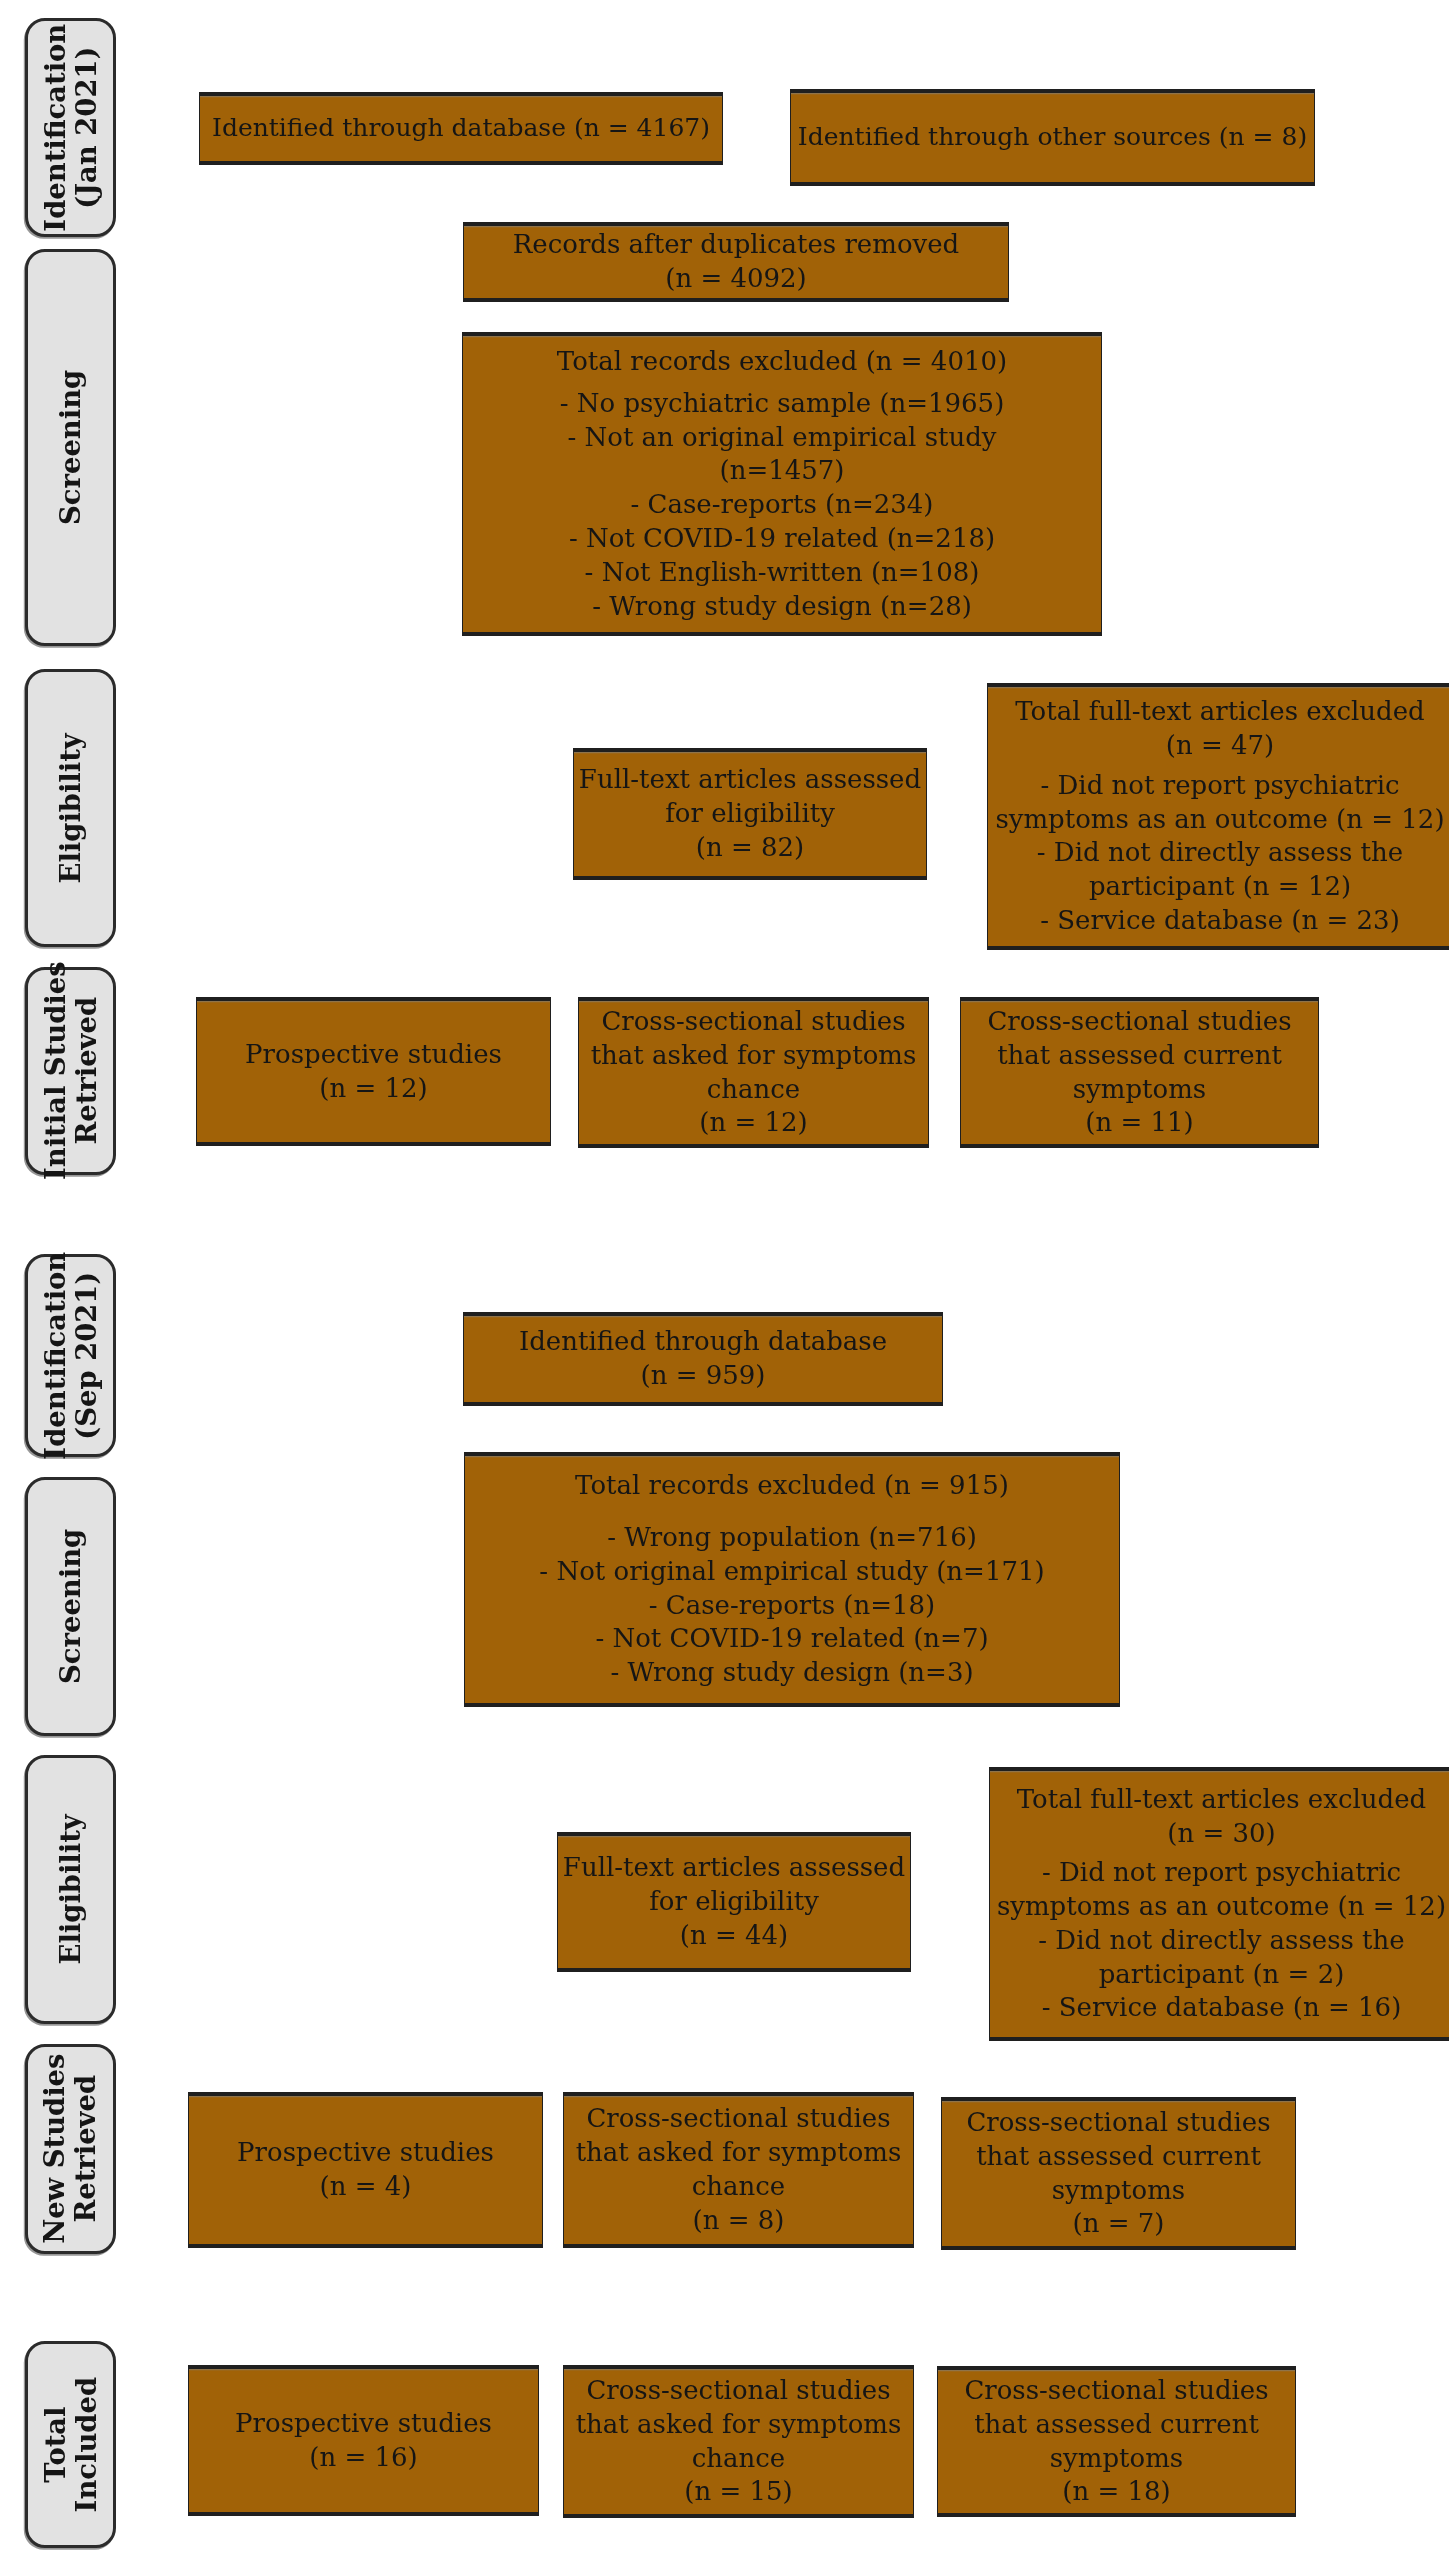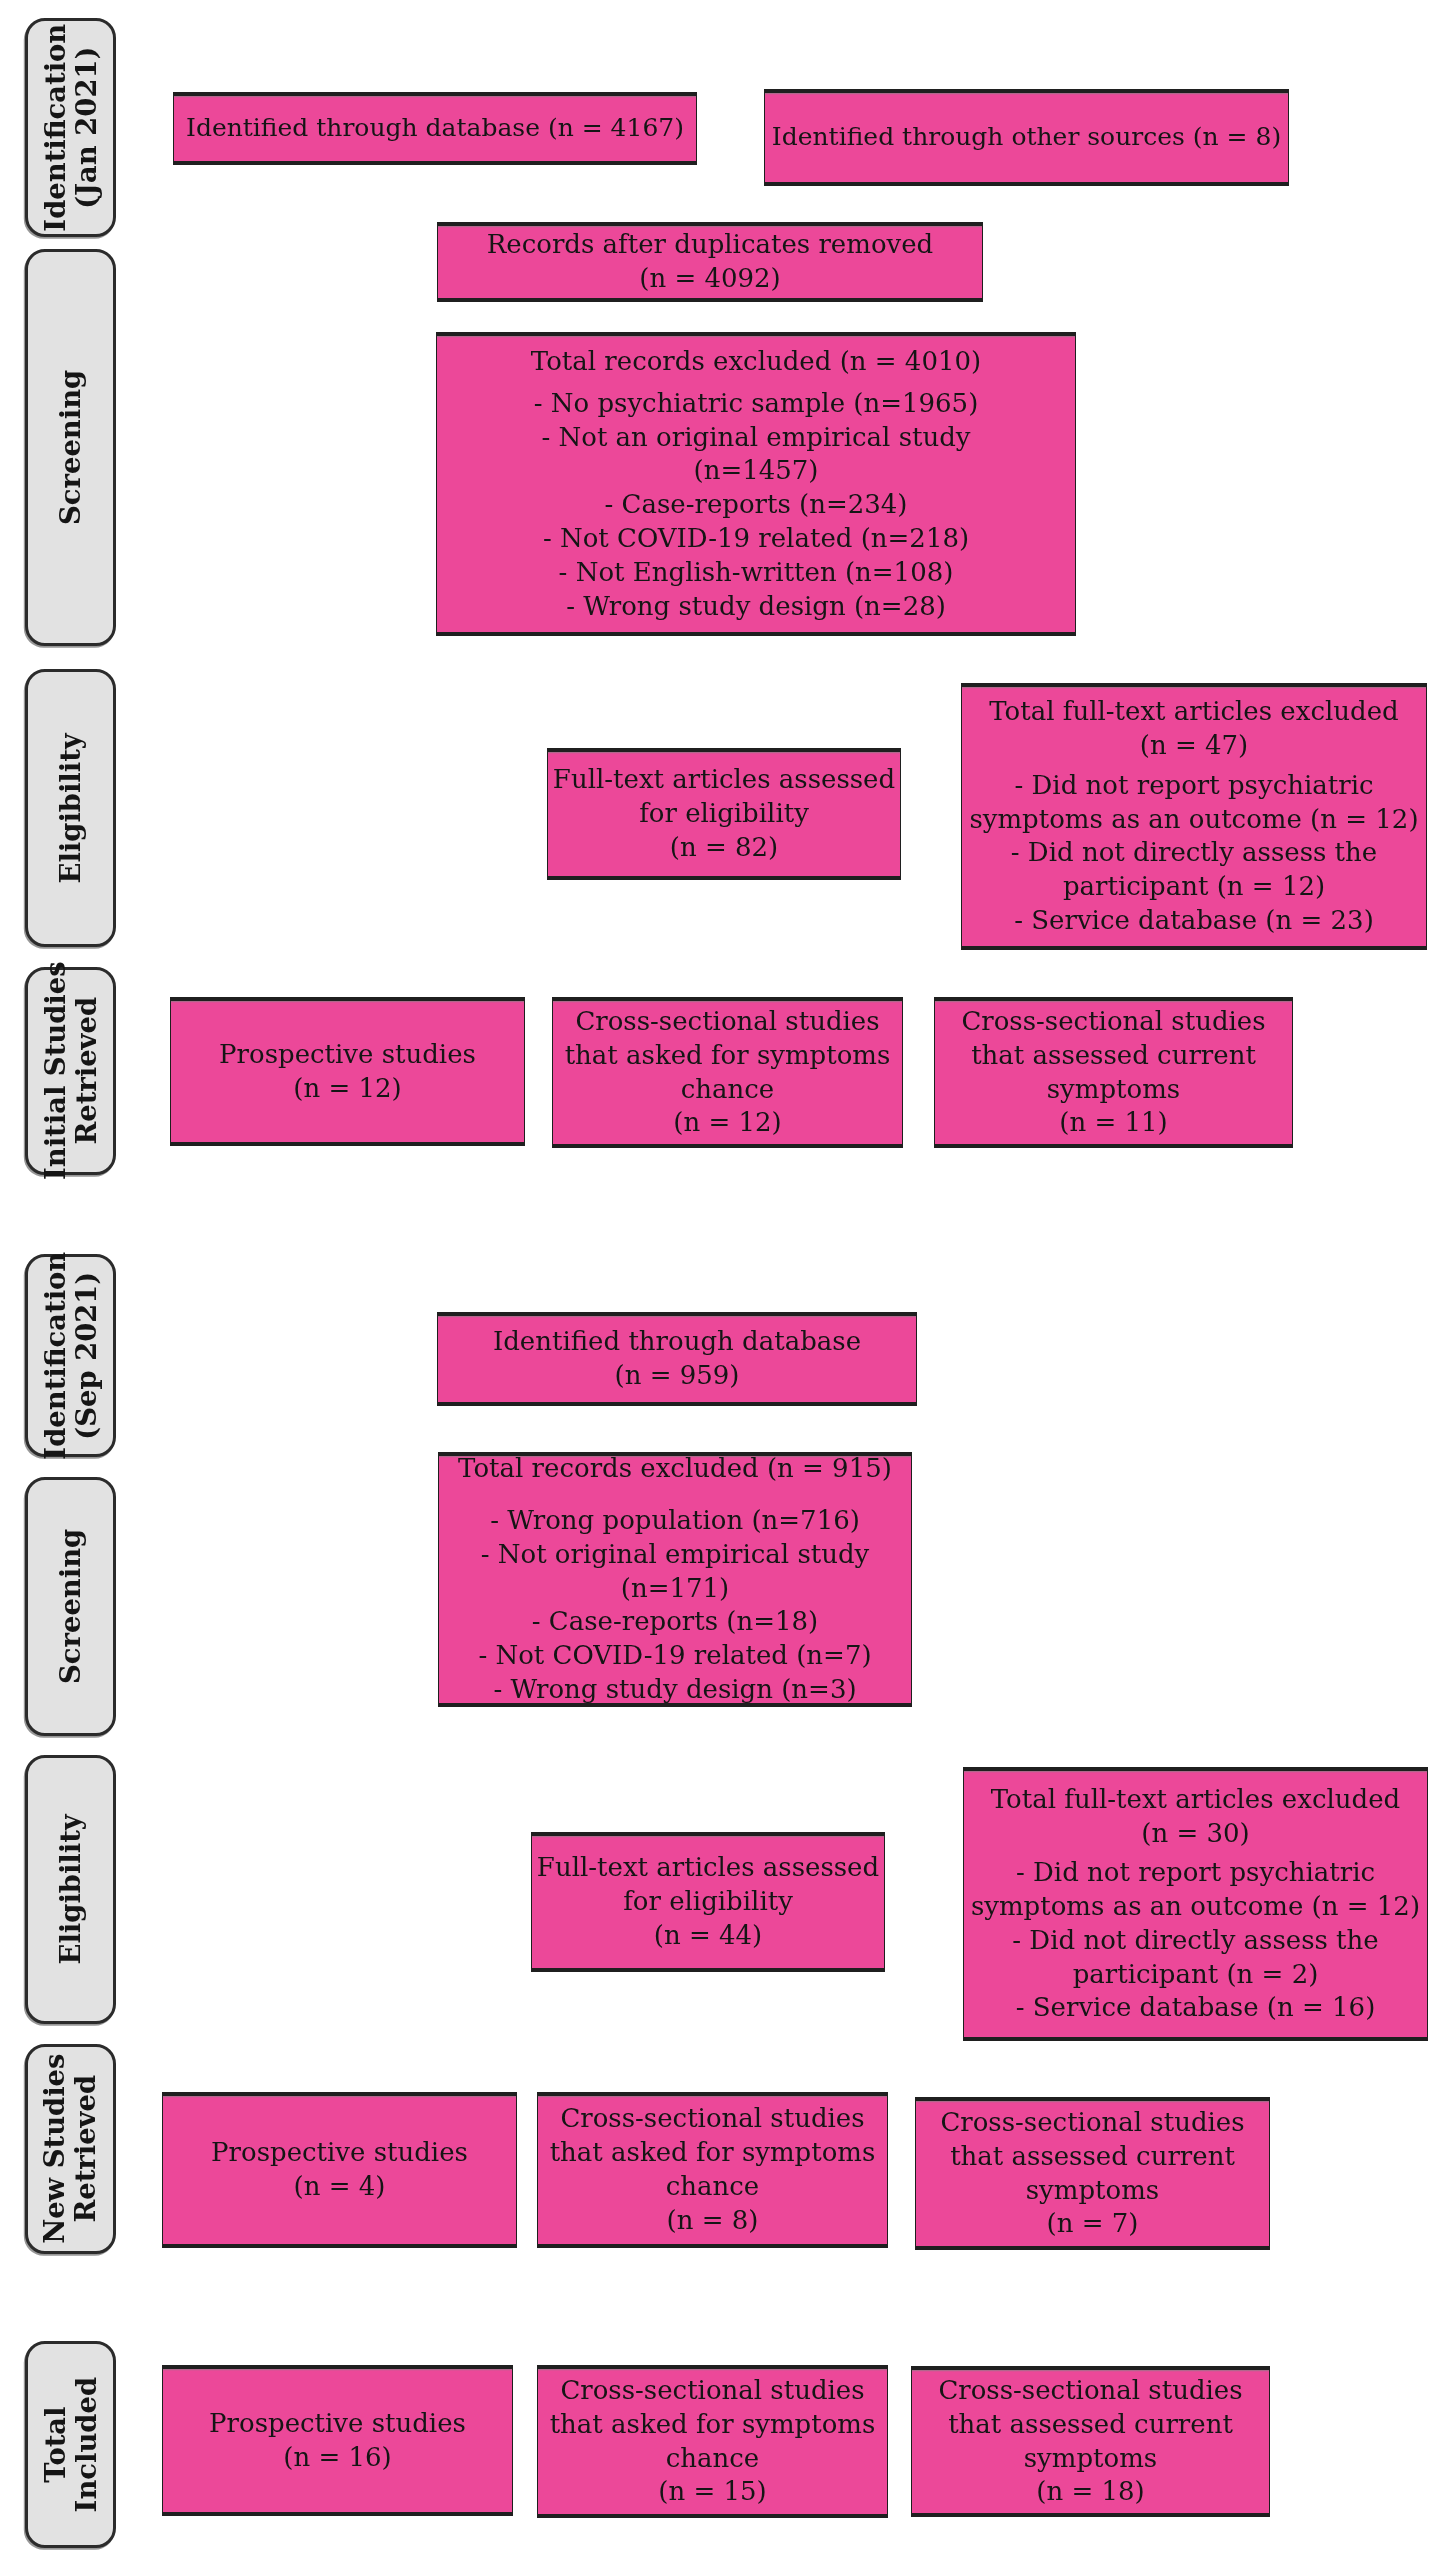--- a/index.html
+++ b/index.html
@@ -10,32 +10,33 @@
   body {
     position: relative;
     width: 1449px;
     height: 2563px;
     font-family: "DejaVu Serif", "Liberation Serif", serif;
     color: #151515;
   }
   .box {
     position: absolute;
     box-sizing: border-box;
-    background: #ec4899;
+    background: #a16207;
     border: 1.8px solid #1f1f1f;
     border-top-width: 4.2px;
     border-bottom-width: 4.2px;
     box-shadow: inset 0 1.2px 0 rgba(130,130,130,0.55);
     display: flex;
     flex-direction: column;
     justify-content: center;
     align-items: center;
     text-align: center;
     font-size: 26px;
     line-height: 1.3;
+    margin-left: 26px;
   }
   .box.single {
     font-size: 25px;
   }
   .line { width: 100%; }
   .gap-sm { margin-bottom: 8.3px; }
   .gap-md { margin-bottom: 6px; }
   .gap-lg { margin-bottom: 18px; }
   .pill {
     position: absolute;
@@ -171,21 +172,21 @@
   <div class="line">that assessed current</div>
   <div class="line">symptoms</div>
   <div class="line">(n = 11)</div>
 </div>
 
 <div class="box" style="left:437px;top:1312px;width:480px;height:94px">
   <div class="line">Identified through database</div>
   <div class="line">(n = 959)</div>
 </div>
 
-<div class="box" style="left:438px;top:1452px;width:474px;height:255px">
+<div class="box" style="left:438px;top:1452px;width:656px;height:255px">
   <div class="line gap-lg">Total records excluded (n = 915)</div>
   <div class="line">- Wrong population (n=716)</div>
   <div class="line">- Not original empirical study (n=171)</div>
   <div class="line">- Case-reports (n=18)</div>
   <div class="line">- Not COVID-19 related (n=7)</div>
   <div class="line">- Wrong study design (n=3)</div>
 </div>
 
 <div class="box" style="left:531px;top:1832px;width:354px;height:140px">
   <div class="line">Full-text articles assessed</div>

